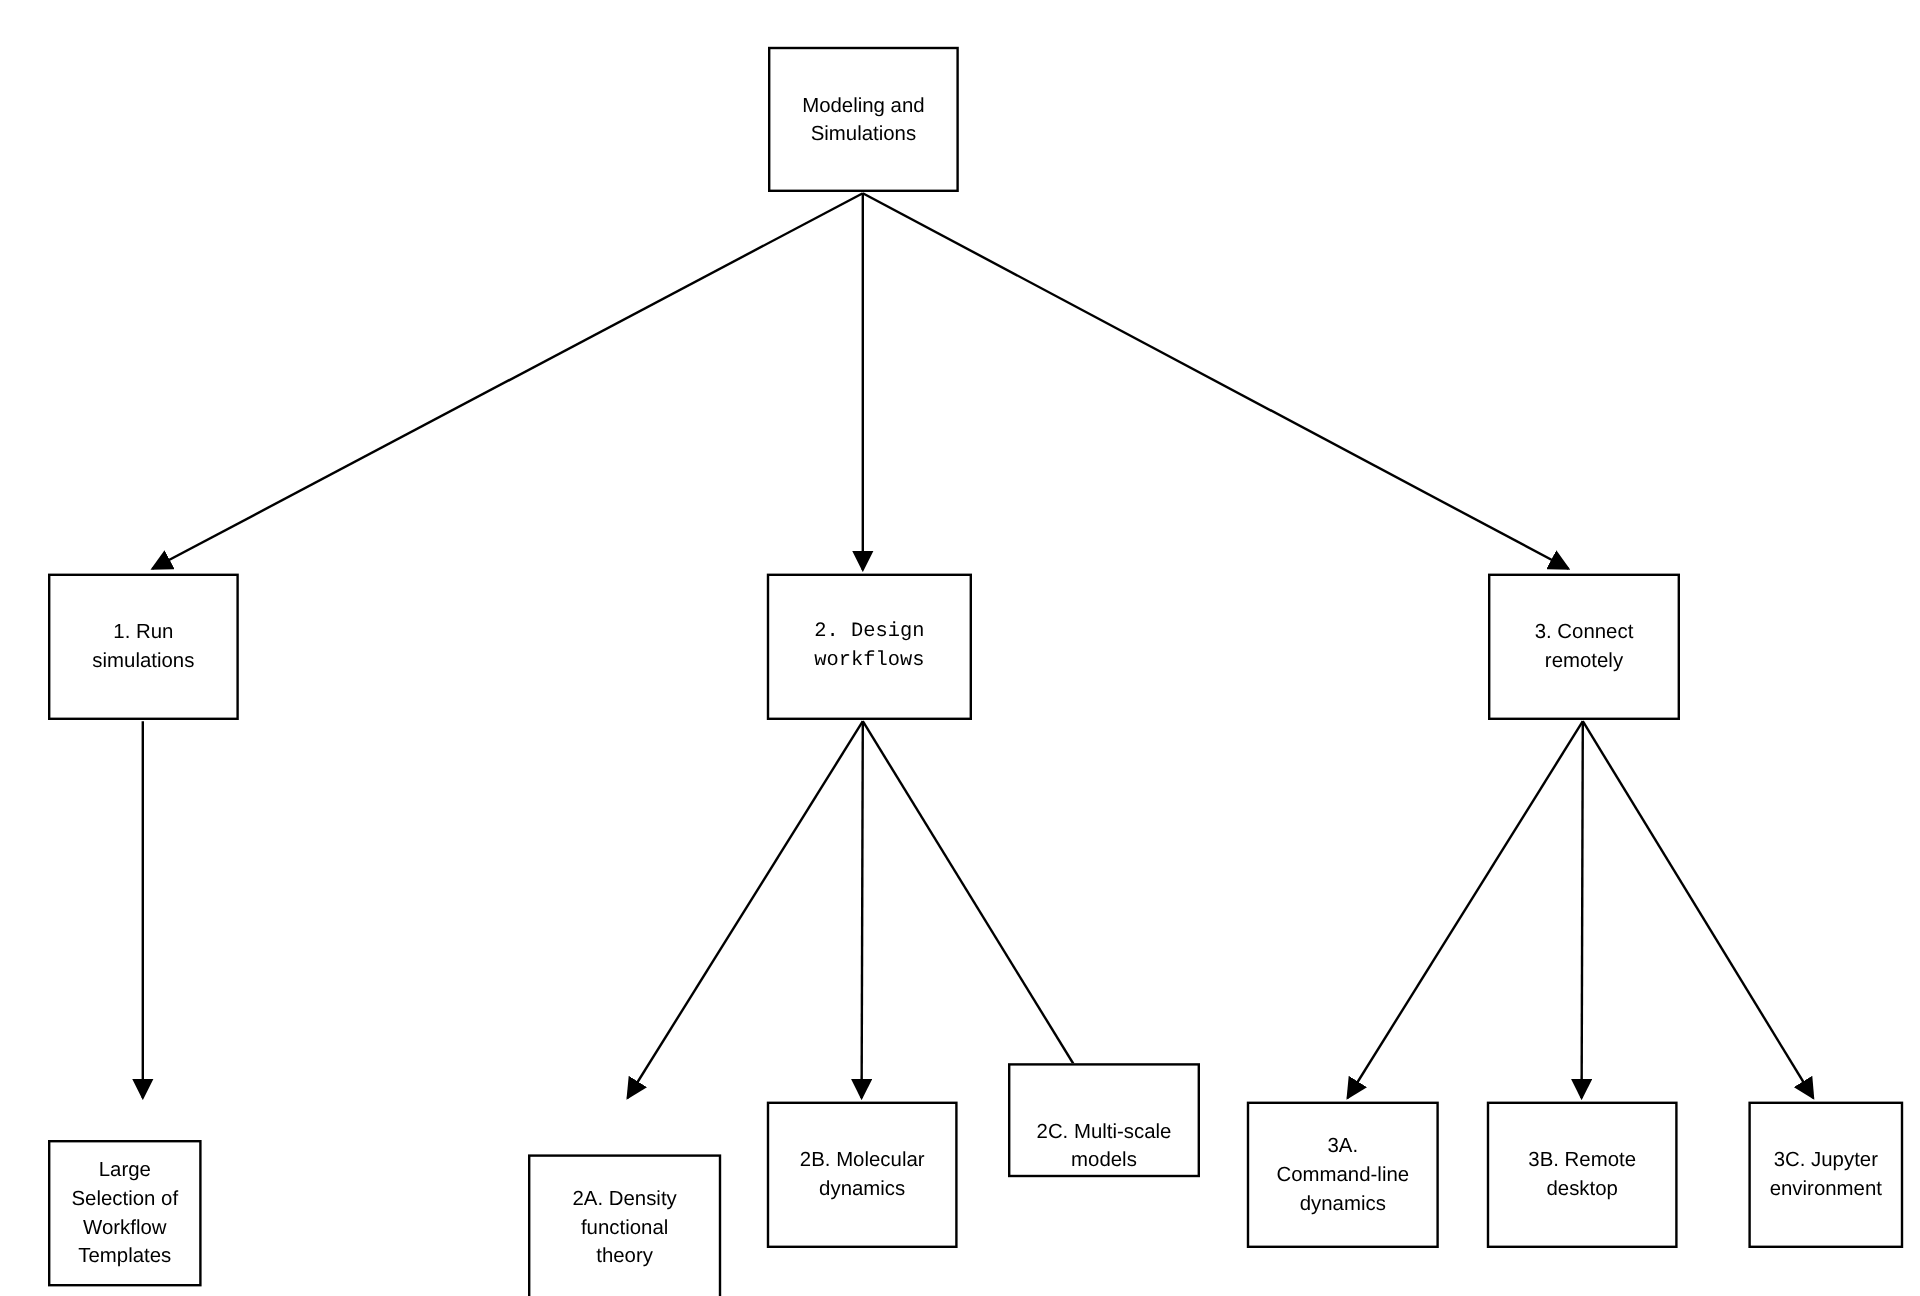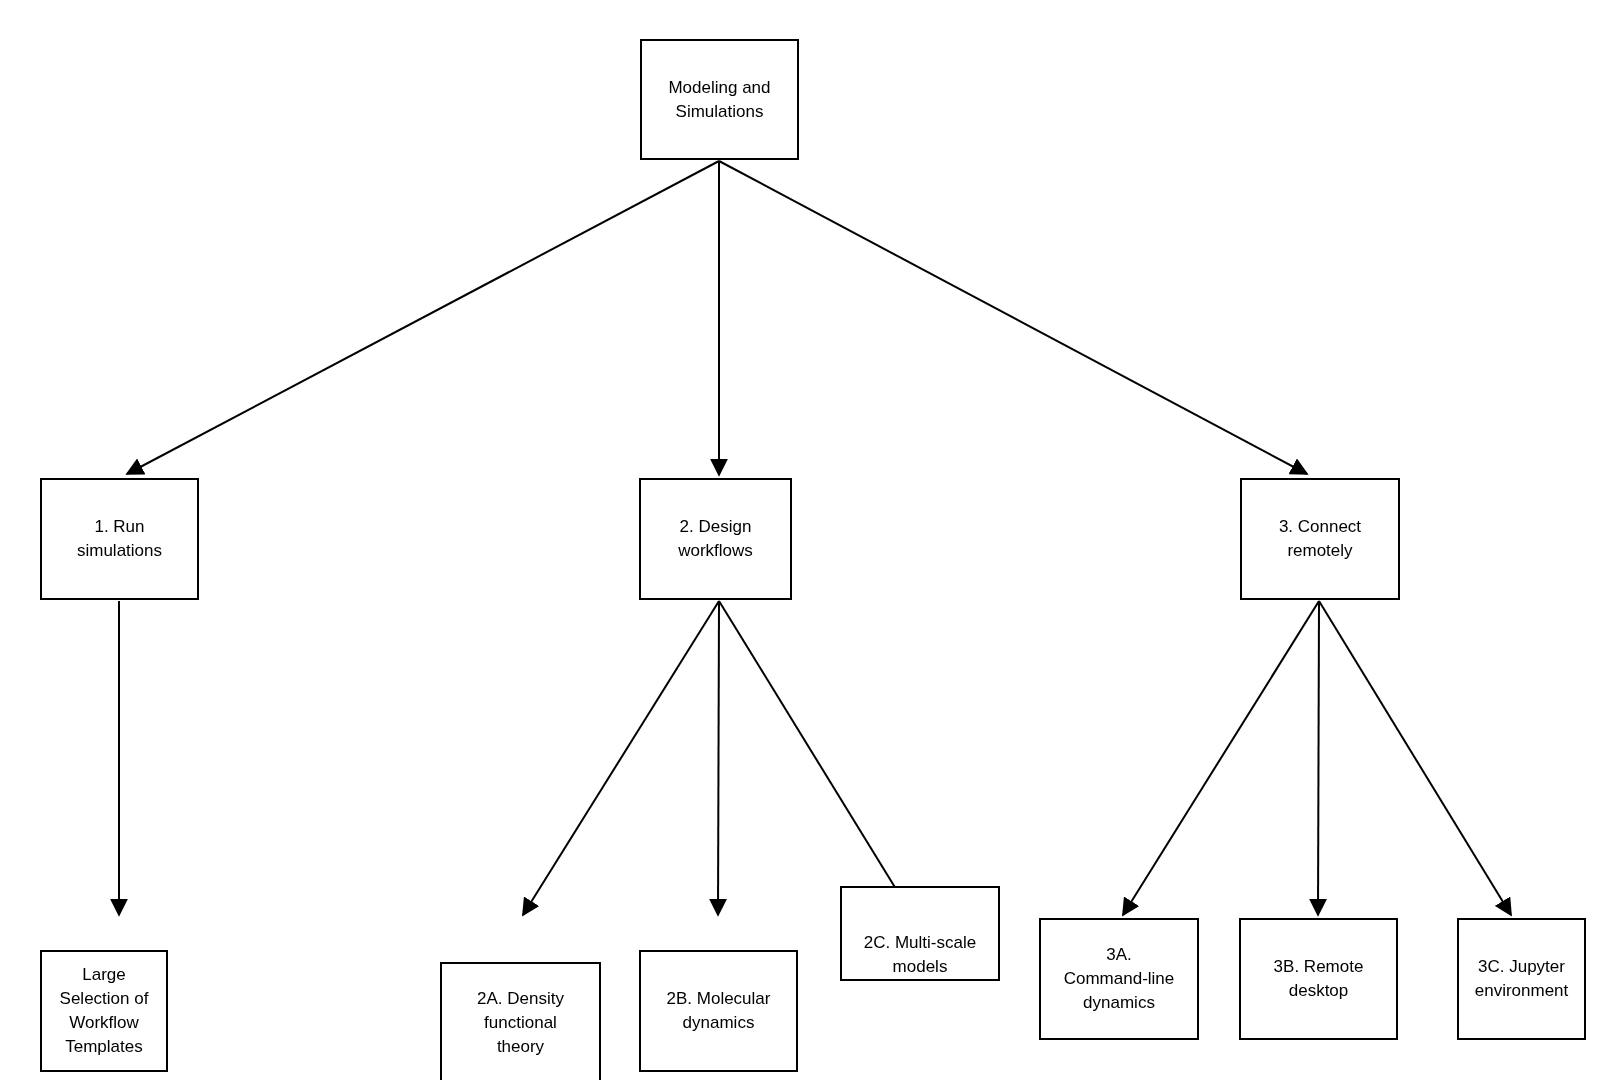--- a/index.html
+++ b/index.html
@@ -38,25 +38,25 @@
   .node-label {
     font-size: 17px;
     line-height: 24px;
     color: #000000;
     text-align: center;
     white-space: pre-line;
   }
   
   #node-root       { left: 640px;  top: 39px;  width: 159px; height: 121px; }
   #node-run        { left: 40px;   top: 478px; width: 159px; height: 122px; }
-  #node-design     { left: 639px;  top: 478px; width: 153px; height: 122px; }
+  #node-design     { left: 639px;  top: 478px; width: 171px; height: 122px; font-family: Liberation Mono, monospace; }
   #node-connect    { left: 1240px; top: 478px; width: 160px; height: 122px; }
   #node-templates  { left: 40px;   top: 950px; width: 128px; height: 122px; }
   #node-dft        { left: 440px;  top: 918px; width: 161px; height: 122px; margin-top: 44px; }
-  #node-md         { left: 639px;  top: 918px; width: 159px; height: 122px; margin-top: 32px; }
+  #node-md         { left: 639px;  top: 918px; width: 159px; height: 122px; }
   #node-multiscale { left: 840px;  top: 886px; width: 160px; height: 95px; align-items: flex-end; }
   #node-cli        { left: 1039px; top: 918px; width: 160px; height: 122px; }
   #node-rdesktop   { left: 1239px; top: 918px; width: 159px; height: 122px; }
   #node-jupyter    { left: 1457px; top: 918px; width: 129px; height: 122px; }
 </style>
 </head>
 <body>
 
 <div class="canvas">
 

